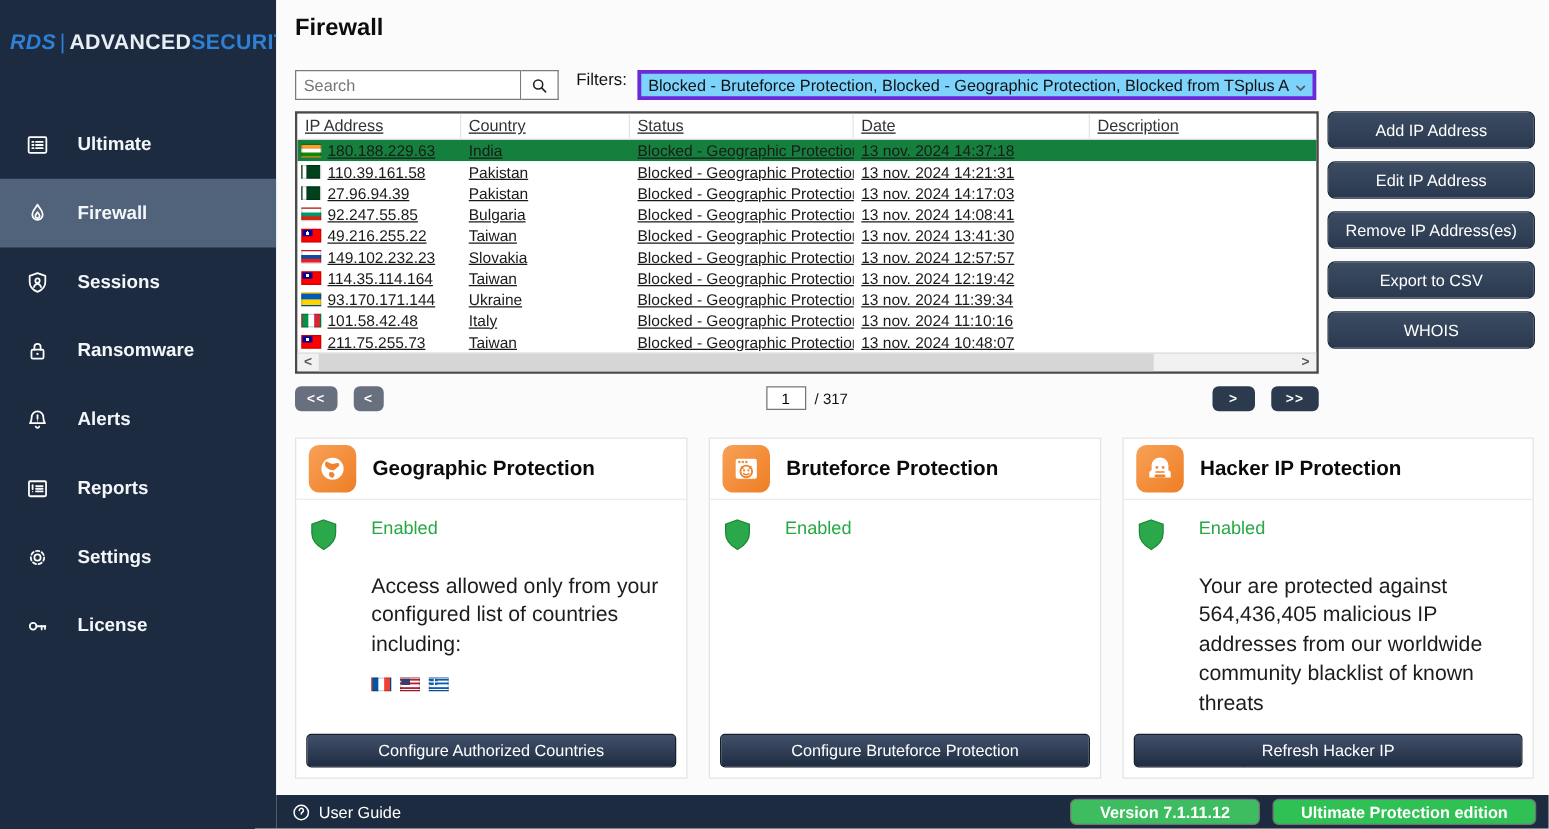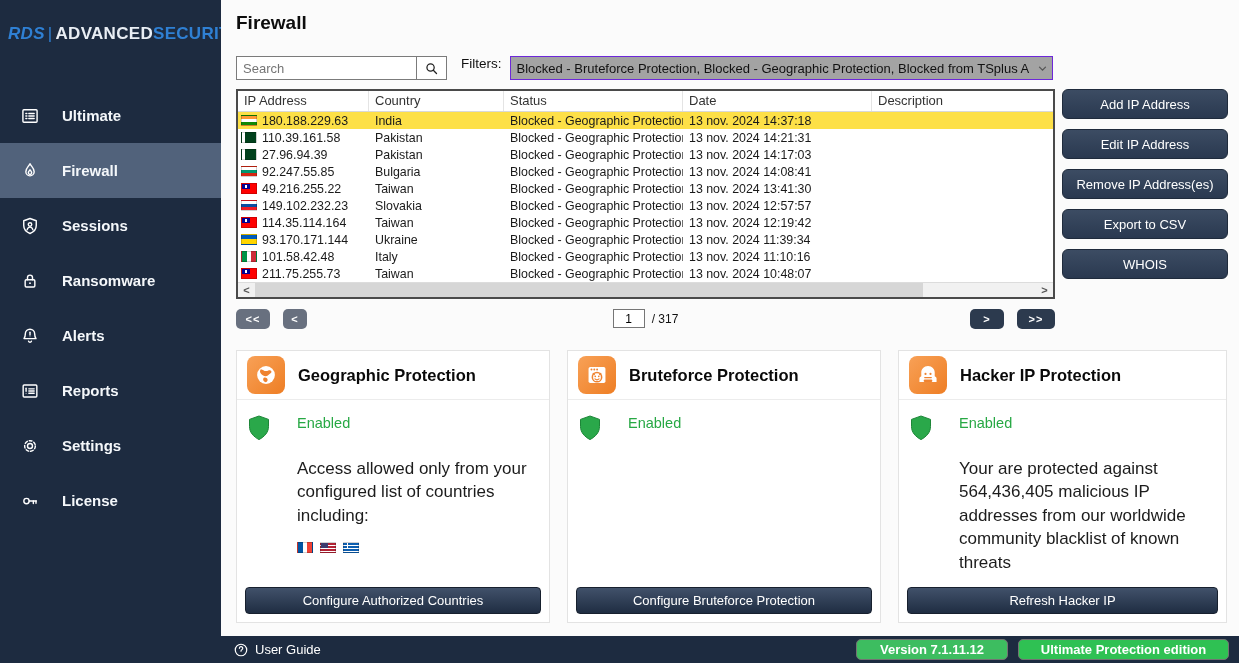--- a/index.html
+++ b/index.html
@@ -22,35 +22,35 @@
 
   
   .main { flex:1; height:663px; display:flex; flex-direction:column; background:#fbfbfb; padding:0 0 0 15px; position:relative; }
   .page-title { margin-top:12px; font-size:19px; font-weight:bold; color:#0d0d0d; }
 
   .controls-row { margin-top:22px; display:flex; height:26px; }
   .search-input { width:181px; height:24px; border:1px solid #7b7b7b; font-size:13px; padding:0 6px; outline:none; background:#fff; font-family:inherit; }
   .search-btn { width:30px; height:24px; border:1px solid #7b7b7b; border-left:none; background:#fff; display:flex; align-items:center; justify-content:center; cursor:pointer; }
   .search-btn svg { width:15px; height:15px; stroke:#222; }
   .filters-label { margin-left:14px; font-size:13.5px; color:#111; }
-  .filters-select { margin-left:8px; width:543px; height:24px; border:1px solid #6d28d9; background:#a3a3a3; display:flex; align-items:center; font-size:13px; color:#111; padding:0 18px 0 6px; position:relative; cursor:pointer; overflow:hidden; white-space:nowrap; }
+  .filters-select { margin-left:8px; width:543px; height:24px; border:3px solid #6d28d9; background:#7dd3fc; display:flex; align-items:center; font-size:13px; color:#111; padding:0 18px 0 6px; position:relative; cursor:pointer; overflow:hidden; white-space:nowrap; }
   .filters-select .caret { position:absolute; right:3px; top:5px; width:13px; height:13px; }
   .filters-select .caret svg { width:13px; height:13px; stroke:#555; }
 
   .content-row { display:flex; margin-top:7px; }
   .table-col { width:819px; }
 
   
-  .tbl { width:819px; height:210px; border:2px solid #4a4a4a; background:#fff; position:relative; }
+  .tbl { width:819px; height:210px; border:2px solid #4a4a4a; background:#fff; position:relative;text-decoration:underline; }
   .thead { display:flex; height:21px; border-bottom:1px solid #d8d8d8; background:#fff; }
   .th { font-size:13px; color:#333; padding:2px 0 0 6px; border-right:1px solid #e4e4e4; cursor:pointer; }
   .col-ip{width:131px;} .col-country{width:135px;} .col-status{width:179px;} .col-date{width:189px;} .col-desc{flex:1; border-right:none;}
   .tbody { height:170px; overflow:hidden; }
   .tr { display:flex; height:17px; align-items:center; font-size:12.4px; color:#1a1a1a; cursor:pointer; background:#fff; }
-  .tr.selected { background:#fde047; }
+  .tr.selected { background:#15803d; }
   .td { padding-left:6px; white-space:nowrap; overflow:hidden; }
   .td.c-ip { display:flex; align-items:center; padding-left:3px; }
   .flag { width:16px; height:11px; display:inline-block; margin-right:5px; border:1px solid rgba(0,0,0,.18); position:relative; flex:0 0 16px; }
   .flag-in { background:linear-gradient(180deg,#f93 0 33%,#fff 33% 66%,#128807 66%); }
   .flag-pk { background:linear-gradient(90deg,#fff 0 22%,#01411c 22%); }
   .flag-bg { background:linear-gradient(180deg,#fff 0 33%,#00966e 33% 66%,#d62612 66%); }
   .flag-tw { background:#fe0000; }
   .flag-tw::after { content:""; position:absolute; left:0; top:0; width:8px; height:5px; background:radial-gradient(circle at 50% 50%, #fff 0 1.4px, #000095 1.5px); }
   .flag-sk { background:linear-gradient(180deg,#fff 0 33%,#0b4ea2 33% 66%,#ee1c25 66%); }
   .flag-ua { background:linear-gradient(180deg,#005bbb 0 50%,#ffd500 50%); }

